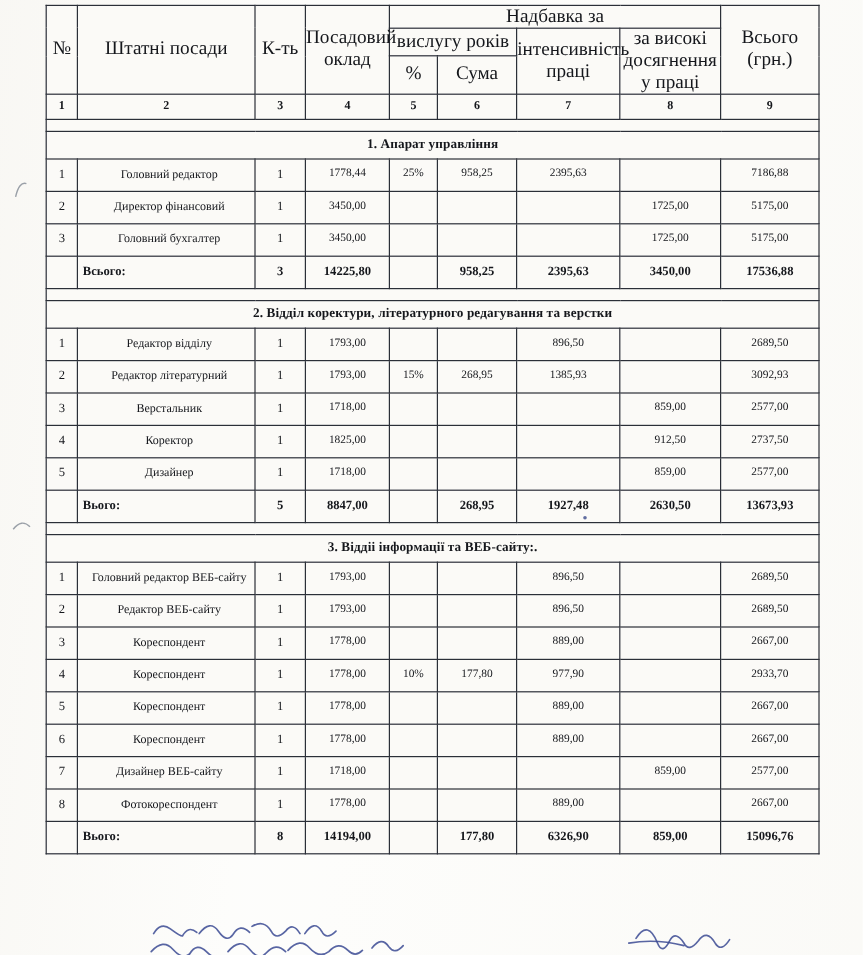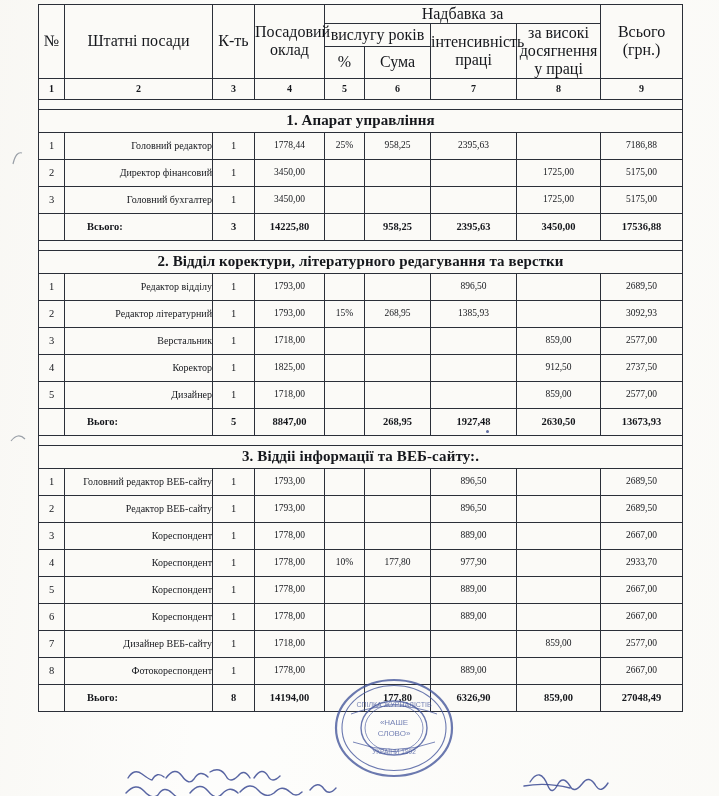--- a/index.html
+++ b/index.html
@@ -56,43 +56,43 @@
     font-weight: normal;
   }
   .numrow td {
     height: 20px;
     font-size: 10px;
     font-weight: bold;
   }
   .sectionrow td {
     height: 22px;
     font-weight: bold;
-    font-size: 15px;
+    font-size: 11px;
     letter-spacing: .1px;
   }
   .datarow td {
     height: 26px;
     font-size: 10.5px;
   }
   .datarow td.name {
-    text-align: right;
+    text-align: center;
     padding-left: 5px;
     font-size: 10px;
   }
   .datarow td.num {
     font-size: 9.5px;
   }
   .totalrow td {
     height: 26px;
     font-weight: bold;
     font-size: 10.5px;
   }
   .totalrow td.name {
     text-align: left;
-    padding-left: 22px;
+    padding-left: 4px;
   }
   .spacer td {
     height: 9px;
     border-left: 1px solid #2b2f38;
     border-right: 1px solid #2b2f38;
     border-top: none;
     border-bottom: none;
     background: #fbfaf7;
   }
   .tall2 { line-height: 1.1; }
@@ -405,46 +405,26 @@
       </tr>
       <tr class="totalrow">
         <td></td>
         <td class="name">Вього:</td>
         <td>8</td>
         <td>14194,00</td>
         <td></td>
         <td>177,80</td>
         <td>6326,90</td>
         <td>859,00</td>
-        <td>27048,49</td>
+        <td>15096,76</td>
       </tr>
     </tbody>
       </table>
   </div>
 
-  <div class="stamp">
-    <svg width="126" height="104" viewBox="0 0 126 104">
-      <g fill="none" stroke="#41539a" stroke-opacity="0.78">
-        <ellipse cx="63" cy="52" rx="58" ry="48" stroke-width="2.2"></ellipse>
-        <ellipse cx="63" cy="52" rx="52" ry="42.5" stroke-width="1.1"></ellipse>
-        <ellipse cx="63" cy="52" rx="33" ry="27" stroke-width="1.4"></ellipse>
-        <ellipse cx="63" cy="52" rx="29" ry="23.5" stroke-width="0.8"></ellipse>
-      </g>
-      <g stroke="#41539a" stroke-opacity="0.7" stroke-width="1" fill="none">
-        <path d="M20 38 q43 -16 86 0"></path>
-        <path d="M22 66 q41 15 82 0"></path>
-      </g>
-      <g fill="#41539a" fill-opacity="0.72" font-family="'Liberation Sans', sans-serif" font-size="7">
-        <text x="63" y="31" text-anchor="middle">СПІЛКА ЖУРНАЛІСТІВ</text>
-        <text x="63" y="49" text-anchor="middle" font-size="8">«НАШЕ</text>
-        <text x="63" y="60" text-anchor="middle" font-size="8">СЛОВО»</text>
-        <text x="63" y="78" text-anchor="middle" font-size="6.5">УКРАЇНИ  1992</text>
-      </g>
-    </svg>
-  </div>
 
   <span class="tiny-dot"></span>
 
   <div class="signature">
     <svg width="520" height="34" viewBox="0 0 520 34">
       <g fill="none" stroke="#3b4a93" stroke-opacity="0.85" stroke-width="1.4" stroke-linecap="round">
         <path d="M8 16 q6 -10 14 -4 t10 6 q5 -9 12 -3"></path>
         <path d="M46 16 q9 -12 16 -2 t12 3 q6 -10 14 -2"></path>
         <path d="M90 10 q10 -6 16 4 q4 8 12 0 q6 -8 12 2"></path>
         <path d="M134 16 q8 -12 14 -2 q4 8 12 0"></path>

